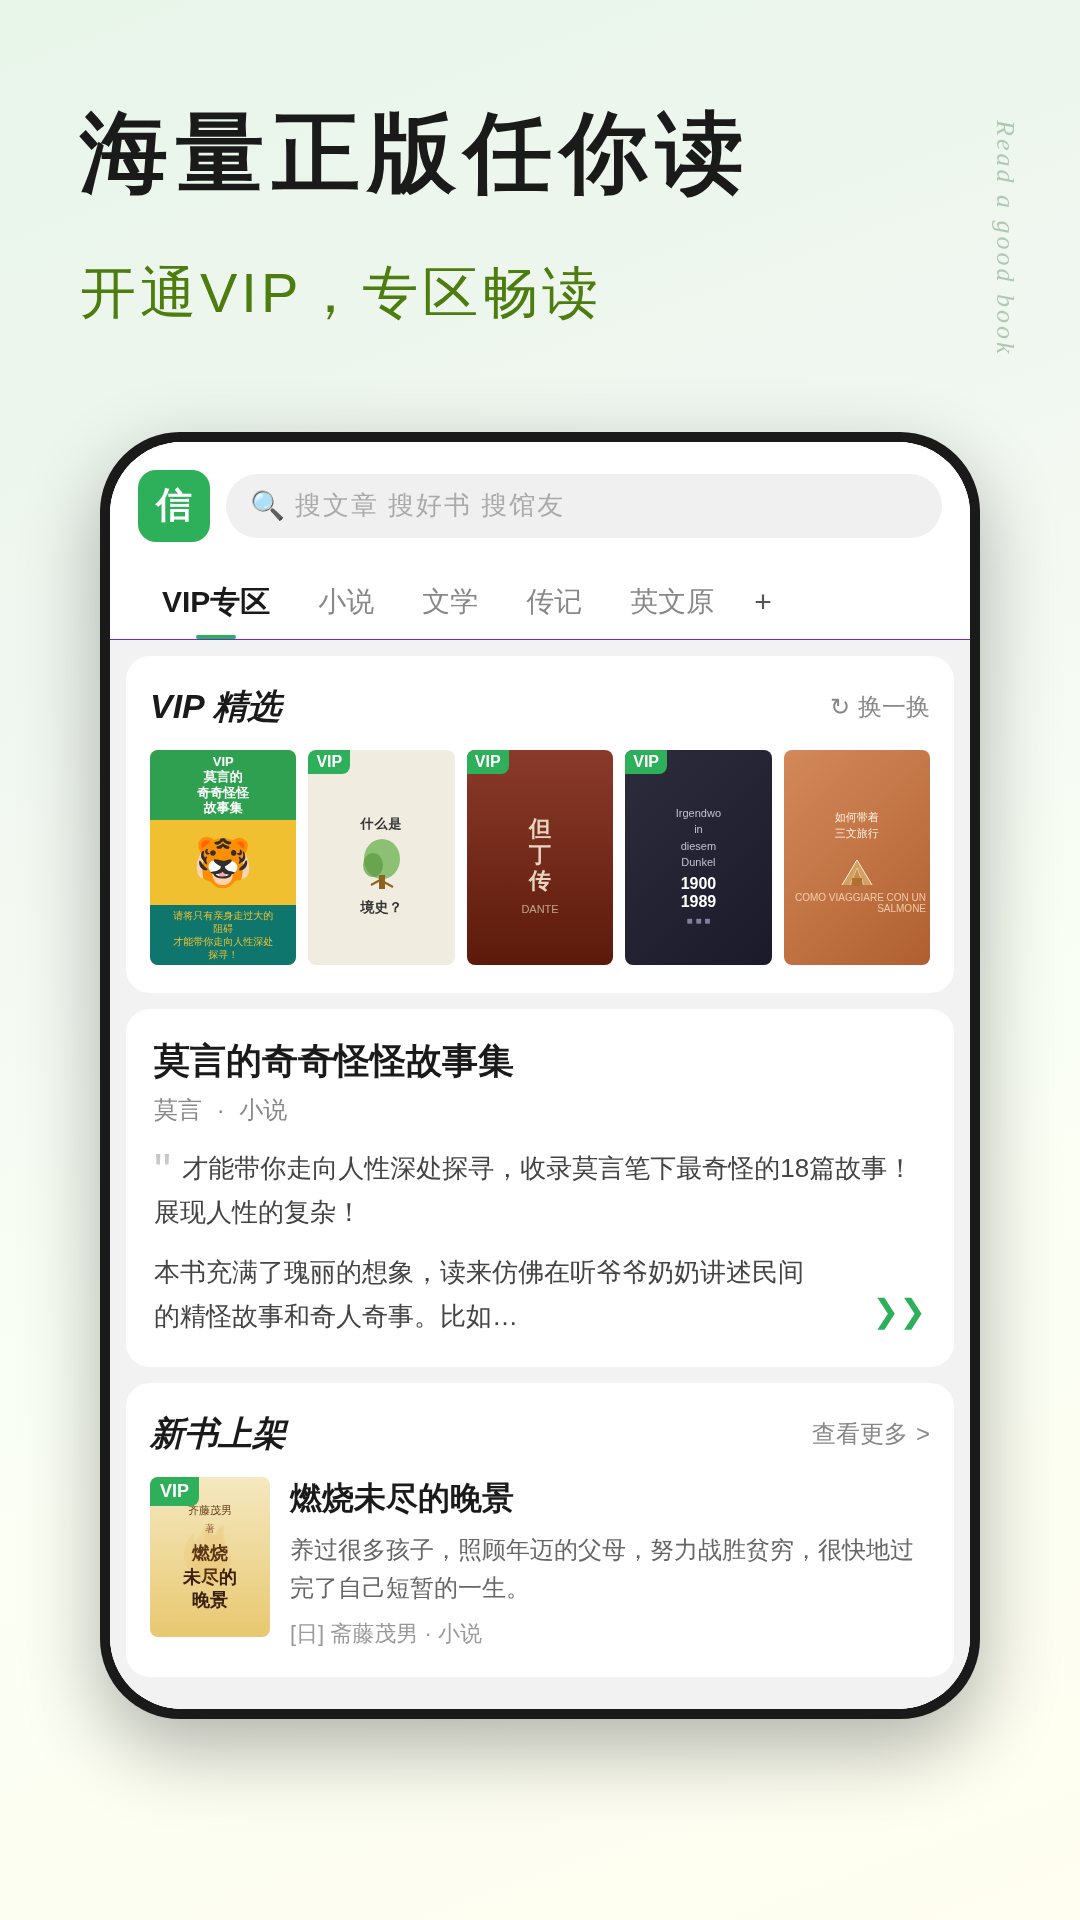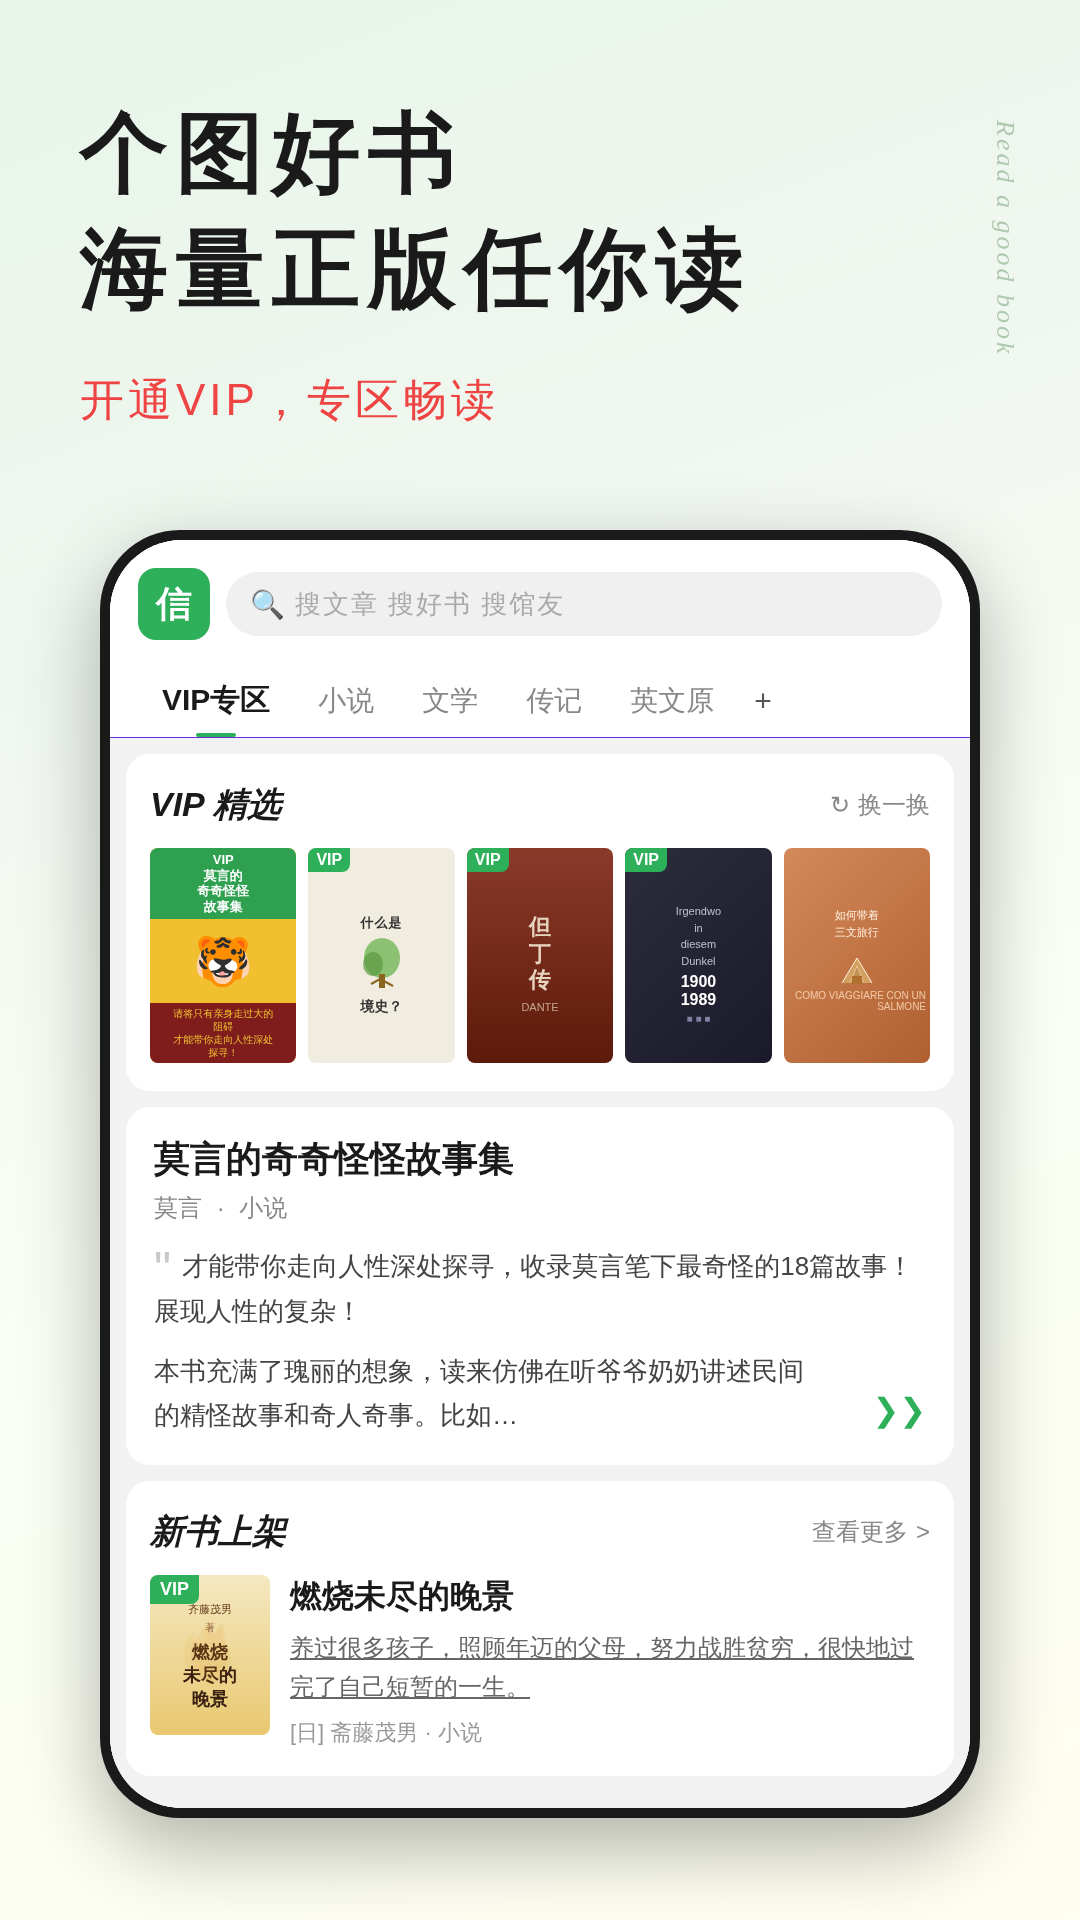--- a/index.html
+++ b/index.html
@@ -28,22 +28,22 @@
     }
     .hero-title-sub {
       font-size: 88px;
       font-weight: 800;
       color: #1a1a1a;
       line-height: 1.2;
       letter-spacing: 8px;
       margin-bottom: 50px;
     }
     .hero-vip-text {
-      font-size: 44px;
-      color: #ef4444;
+      font-size: 56px;
+      color: #4d7c0f;
       font-weight: 500;
       letter-spacing: 4px;
     }
     .side-text {
       position: absolute;
       right: 60px;
       top: 120px;
       writing-mode: vertical-rl;
       font-size: 26px;
       color: #b0c8b0;
@@ -243,21 +243,21 @@
       line-height: 1.2;
     }
     .tiger-body {
       flex: 1;
       display: flex;
       align-items: center;
       justify-content: center;
       font-size: 48px;
     }
     .tiger-bottom {
-      background: #7f1d1d;
+      background: #0f766e;
       color: #f0c030;
       font-size: 10px;
       padding: 4px 19px;
       line-height: 1.3;
     }
 
     
     .book-desc-card {
       background: #ffffff;
       border-radius: 24px;
@@ -332,21 +332,20 @@
       font-size: 32px;
       font-weight: 700;
       color: #1a1a1a;
       margin-bottom: 10px;
     }
     .new-book-desc {
       font-size: 24px;
       color: #666;
       line-height: 1.6;
       margin-bottom: 12px;
-      text-decoration: underline;
     }
     .new-book-author {
       font-size: 22px;
       color: #999;
     }
     .new-book-vip-badge {
       position: absolute;
       top: 0;
       left: 0;
       background: #2eaf5a;
@@ -435,21 +434,20 @@
       font-size: 18px;
       font-weight: 700;
       line-height: 1.3;
       margin-bottom: 16px;
     }
   </style>
 </head>
 <body>
 
 <div class="hero-section">
-  <h1 class="hero-title-main">个图好书</h1>
   <h1 class="hero-title-sub">海量正版任你读</h1>
   <p class="hero-vip-text">开通VIP，专区畅读</p>
   <div class="side-text">Read a good book</div>
 </div>
 
 <div class="phone-wrapper">
   <div class="phone-outer">
     <div class="phone-inner">
       <div class="phone-content">
 

